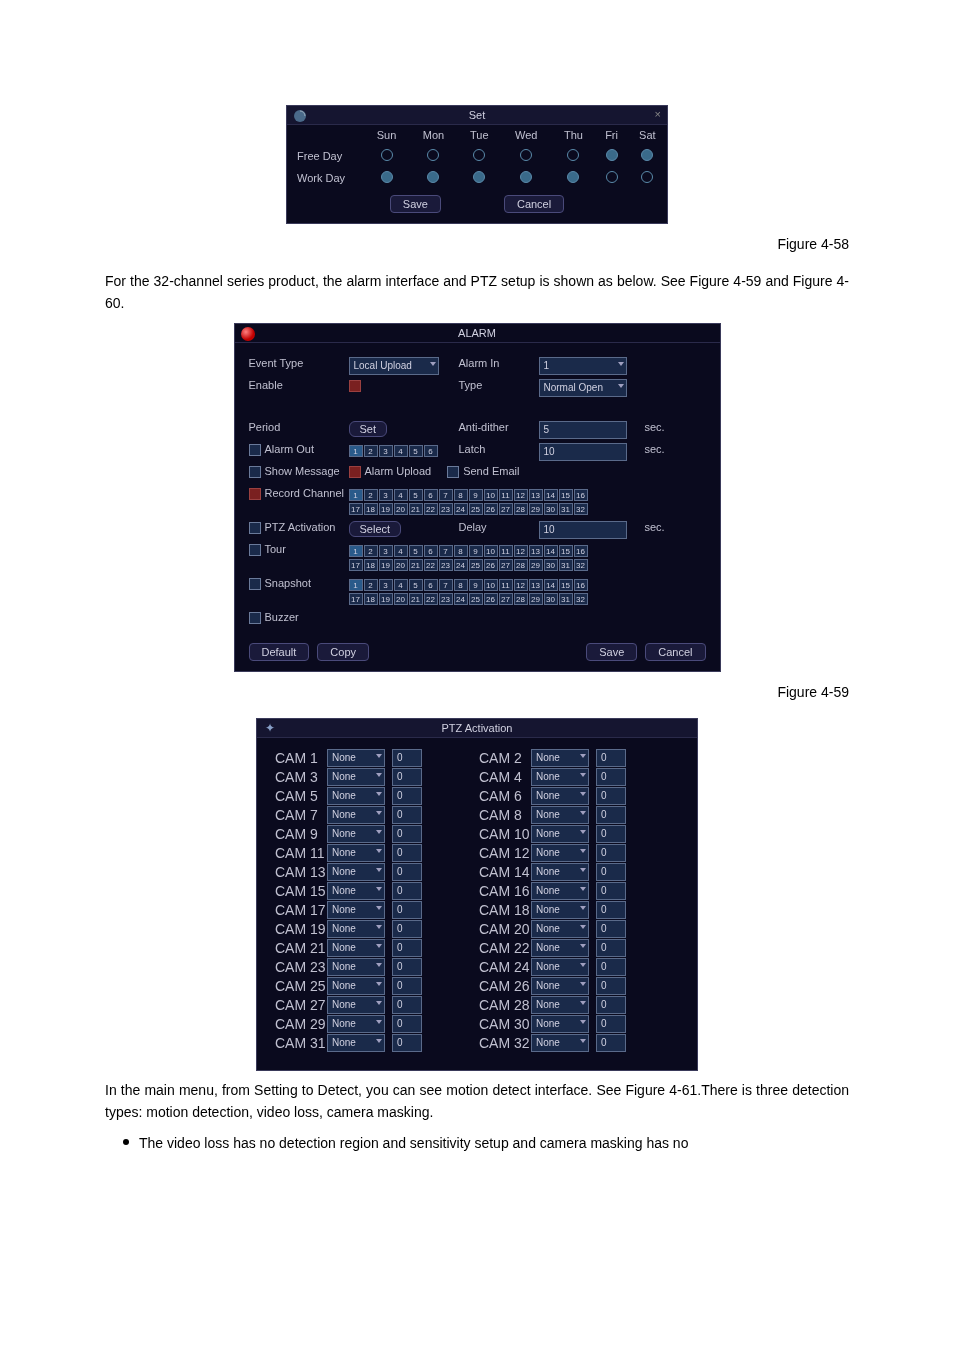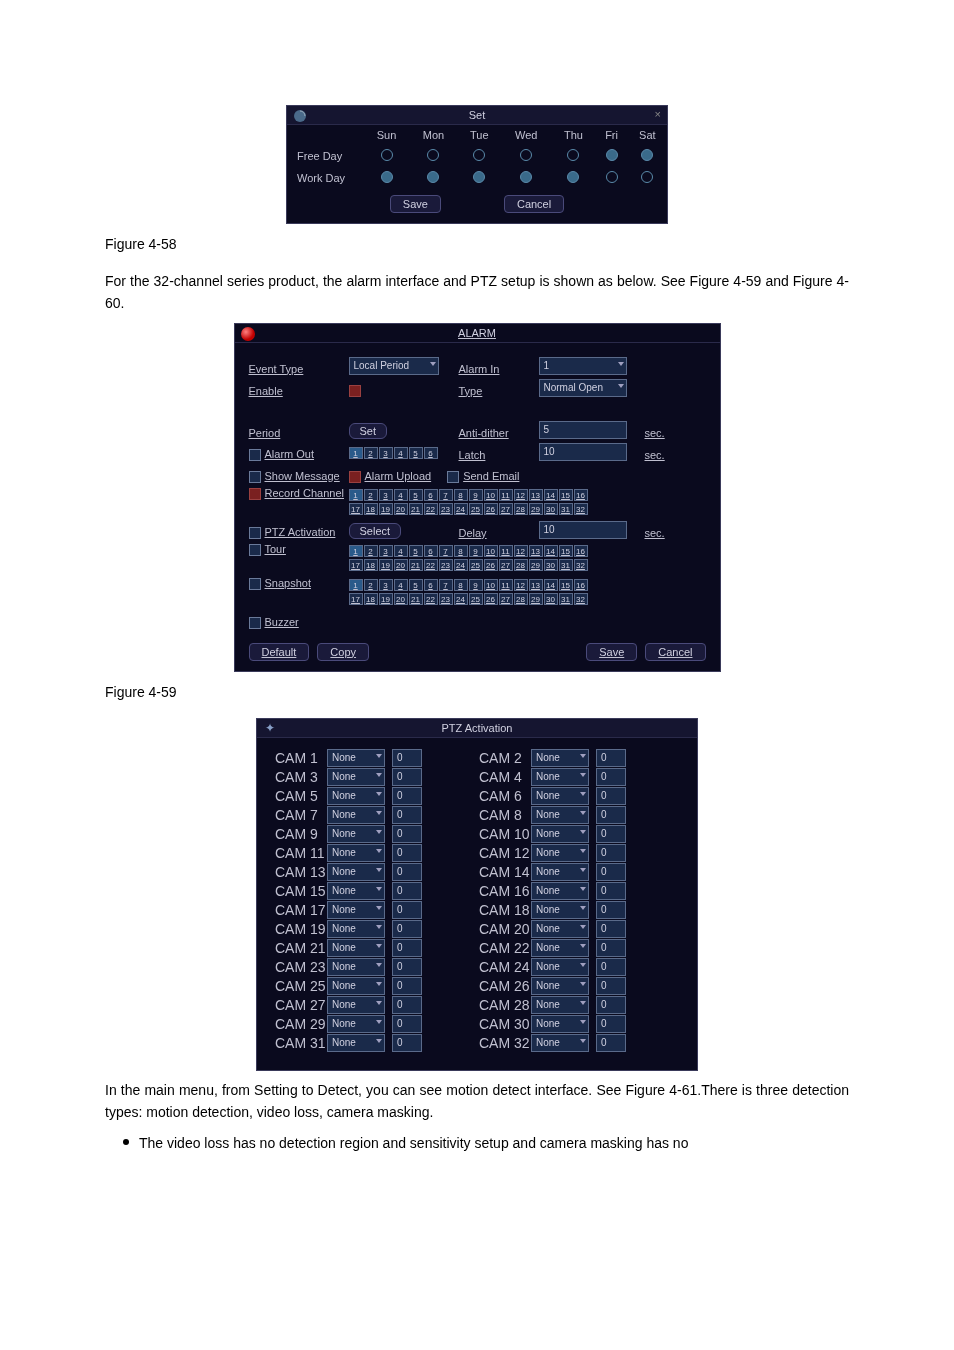--- a/index.html
+++ b/index.html
@@ -37,21 +37,21 @@
     cursor: pointer;
   }
   .dialog-icon {
     position: absolute;
     left: 6px;
     top: 3px;
     width: 14px;
     height: 14px;
   }
   .fig-caption {
-    text-align: left;
+    text-align: right;
     margin: 12px 0 18px 0;
     font-size: 14px;
   }
   .body-text {
     font-size: 14px;
     line-height: 1.6;
     text-align: justify;
     margin: 8px 0;
   }
   .heading {
@@ -126,34 +126,33 @@
   .btn-row {
     text-align: center;
     padding: 6px 0 10px 0;
   }
   .btn-row .btn { margin: 0 30px; }
   
   .alarm-dialog {
     width: 485px;
     margin: 0 auto 8px auto;
     padding-bottom: 6px;
-    text-decoration: underline;
   }
   .alarm-dialog .dialog-title {
     background: #0a0a1e;
   }
   .alarm-icon {
     width:14px;height:14px;border-radius:50%;
     background:radial-gradient(circle at 35% 35%, #ff8080, #c00000 60%);
     display:inline-block;
   }
   .alarm-body { padding: 10px 14px 4px 14px; }
   .alarm-row {
     display: flex;
-    align-items: flex-end;
+    align-items: flex-start;
     margin: 4px 0;
     min-height: 18px;
   }
   .alarm-label {
     width: 100px;
     flex-shrink: 0;
     color: #c0c0d0;
   }
   .alarm-col2 { width: 110px; flex-shrink:0; }
   .alarm-col3 { width: 80px; flex-shrink:0; color:#c0c0d0; }
@@ -320,21 +319,21 @@
   <p class="body-text">For the 32-channel series product, the alarm interface and PTZ setup is shown as below. See Figure 4-59 and Figure 4-60.</p>
 
   <div class="dialog alarm-dialog">
     <div class="dialog-title">
       <span class="dialog-icon"><span class="alarm-icon"></span></span>
       <span>ALARM</span>
     </div>
     <div class="alarm-body">
       <div class="alarm-row">
         <span class="alarm-label">Event Type</span>
-        <span class="alarm-col2"><span class="select" style="width:80px"><span>Local Period</span><span class="arrow"></span></span></span>
+        <span class="alarm-col2"><span class="select" style="width:80px"><span>Local Upload</span><span class="arrow"></span></span></span>
         <span class="alarm-col3">Alarm In</span>
         <span class="alarm-col4"><span class="select" style="width:78px"><span>1</span><span class="arrow"></span></span></span>
       </div>
       <div class="alarm-row">
         <span class="alarm-label">Enable</span>
         <span class="alarm-col2"><span class="checkbox red"></span></span>
         <span class="alarm-col3">Type</span>
         <span class="alarm-col4"><span class="select" style="width:78px"><span>Normal Open</span><span class="arrow"></span></span></span>
       </div>
       <div style="height:16px"></div>

